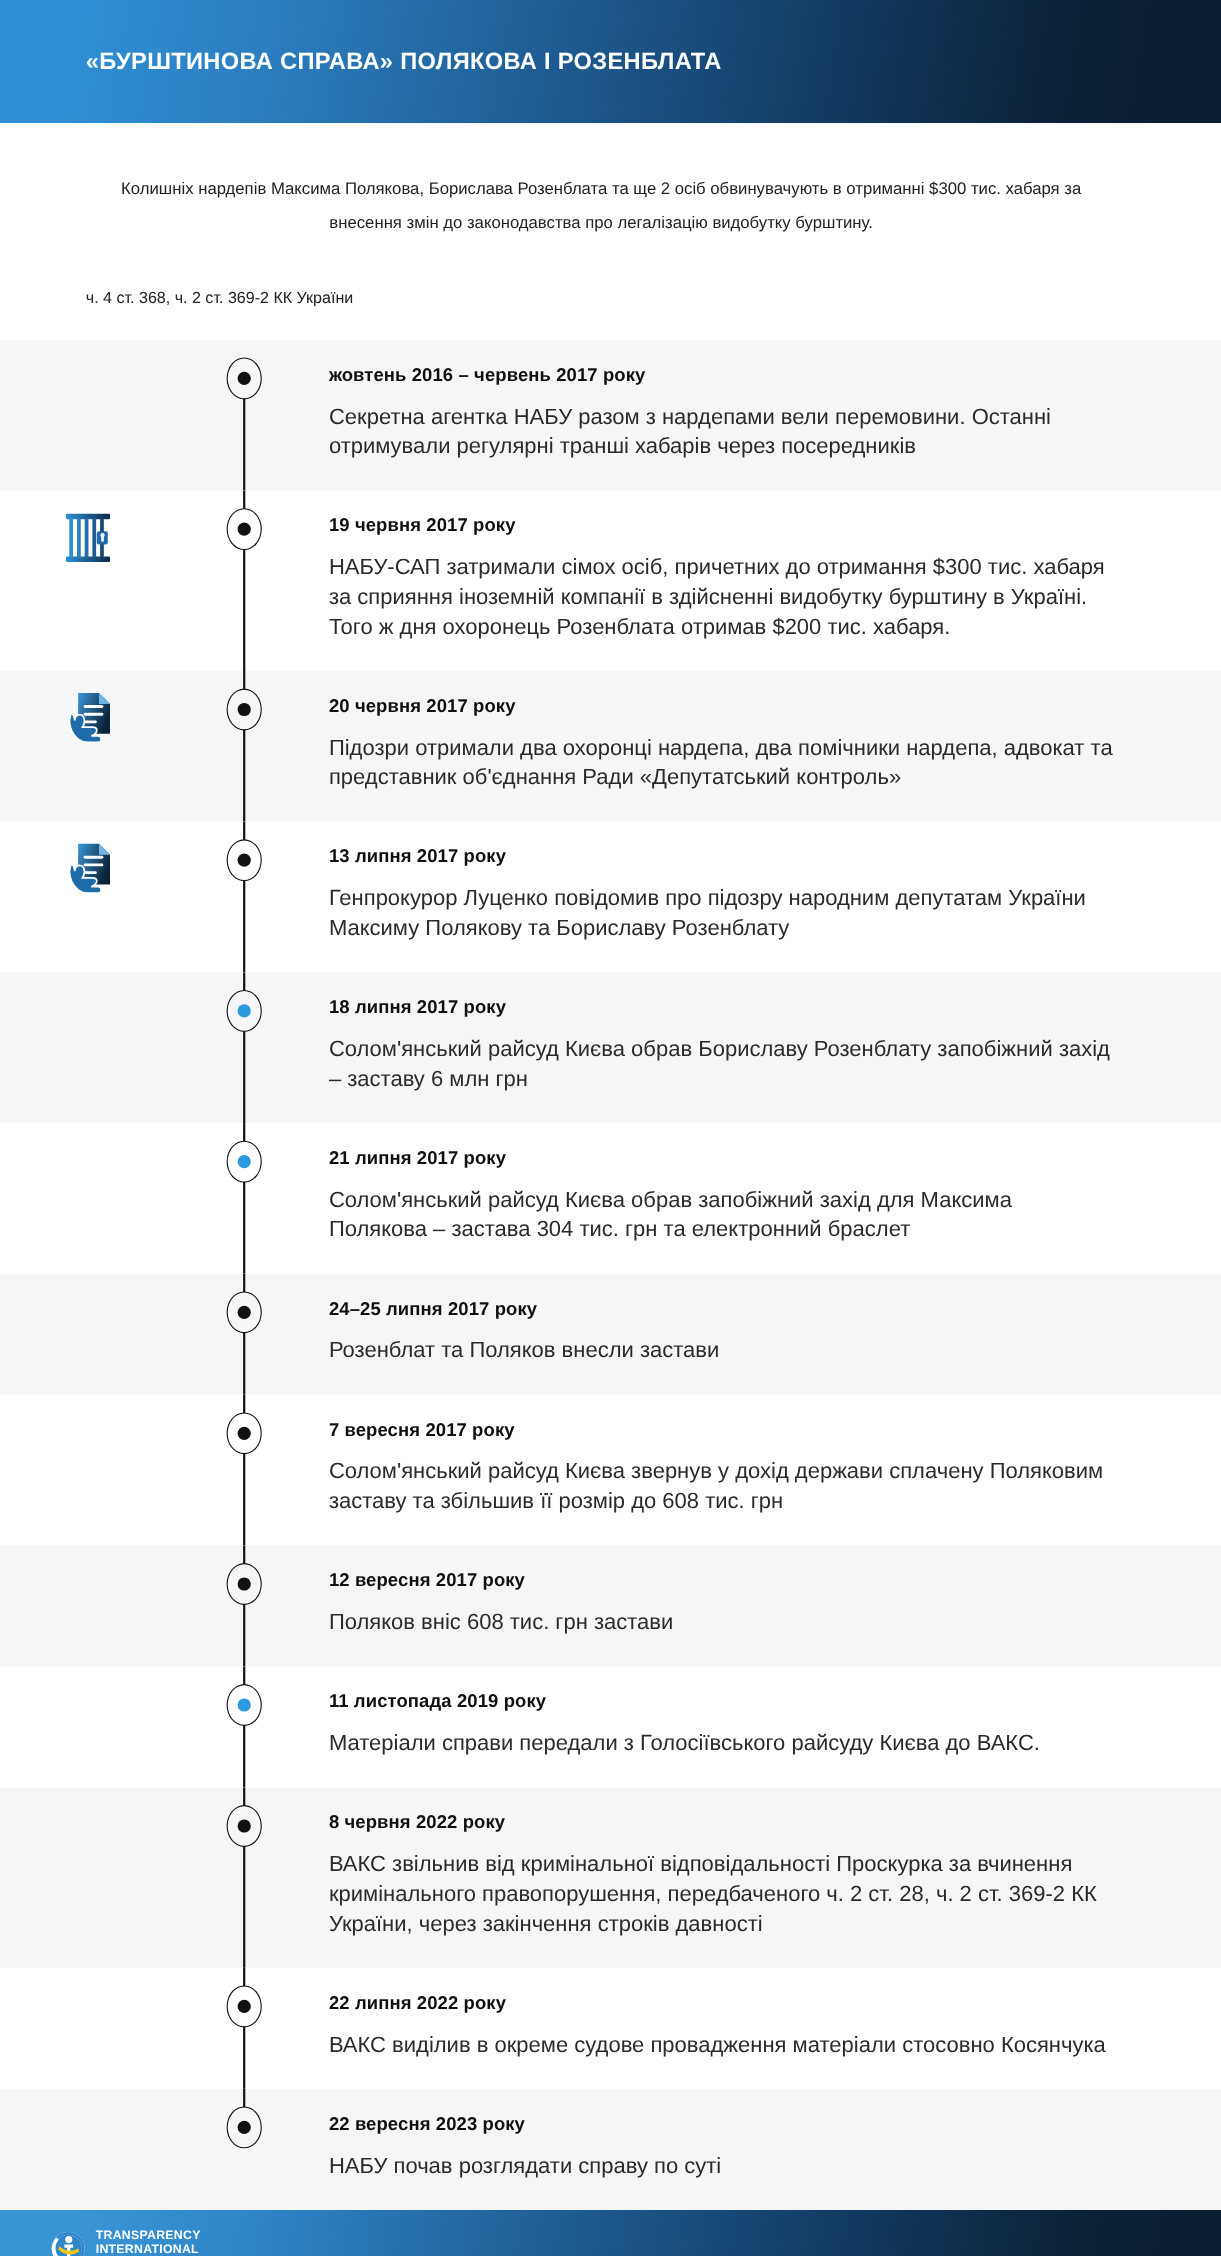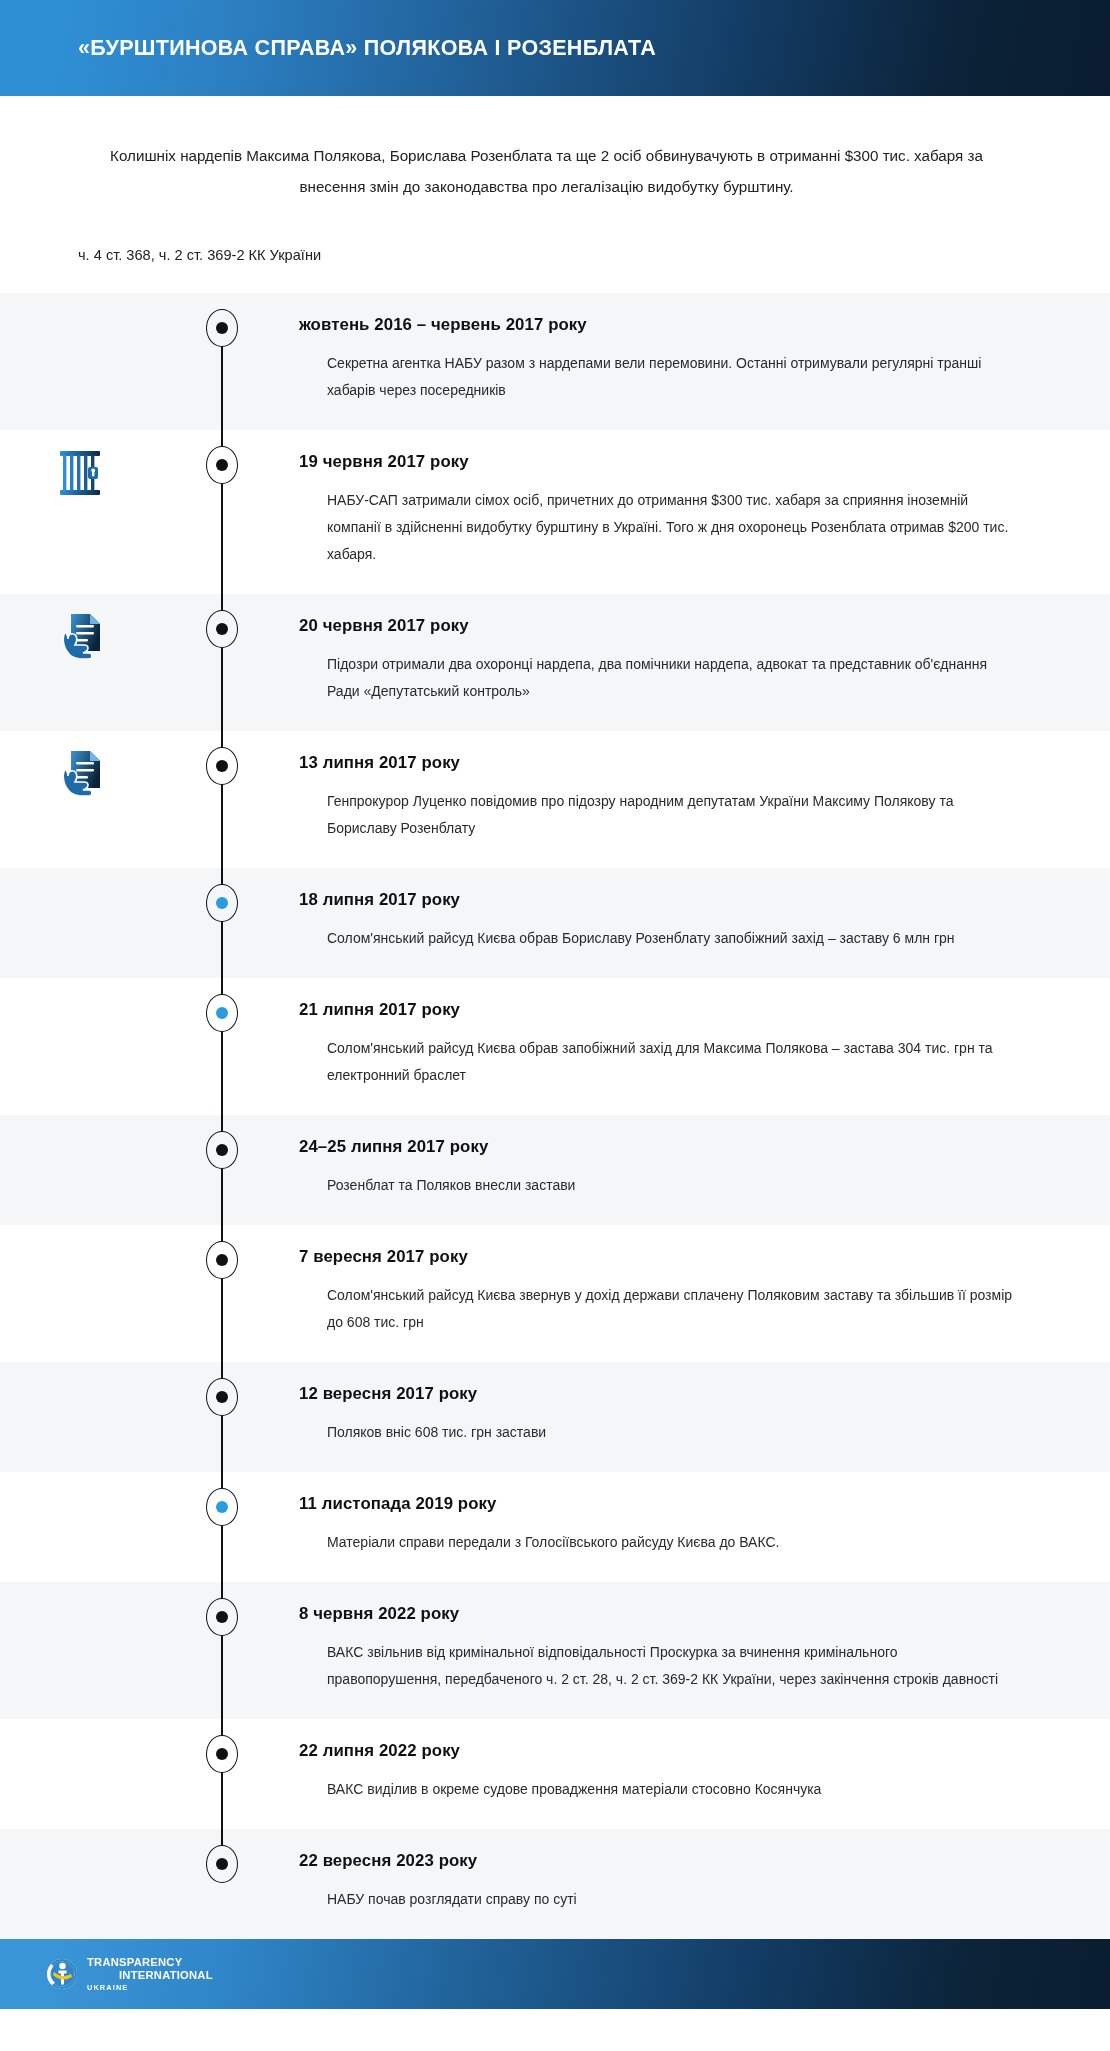--- a/index.html
+++ b/index.html
@@ -13,21 +13,21 @@
   }
 
   .page {
     width: 1110px;
     position: relative;
     overflow: hidden;
   }
 
   
   .header {
-    height: 96px;
+    height: 112px;
     background: linear-gradient(100deg,
                 #2f8fd4 0%,
                 #2f8fd4 6%,
                 #2b7ec0 22%,
                 #1f5c92 45%,
                 #123a61 68%,
                 #0b2238 86%,
                 #0a1d30 100%);
     display: flex;
     align-items: center;
@@ -138,25 +138,24 @@
     padding: 22px 96px 26px 0;
   }
   .tl-date {
     font-size: 16.8px;
     font-weight: bold;
     color: #101010;
     letter-spacing: 0.1px;
     margin-bottom: 15px;
   }
   .tl-desc {
-    font-size: 14px;
+    font-size: 20px;
     line-height: 27px;
     color: #2a2a2a;
     max-width: 795px;
-    margin-left: 28px;
   }
 
   
   .footer {
     height: 70px;
     background: linear-gradient(100deg,
                 #3a95d6 0%,
                 #3a95d6 5%,
                 #2f86c9 20%,
                 #1f5f95 44%,
@@ -169,21 +168,21 @@
   }
   .logo { display: flex; align-items: center; gap: 9px; }
   .logo-mark { width: 32px; height: 32px; flex: 0 0 32px; }
   .logo-text { display: flex; flex-direction: column; line-height: 1; }
   .logo-l1, .logo-l2 {
     color: #ffffff;
     font-size: 11.2px;
     font-weight: bold;
     letter-spacing: 0.25px;
   }
-  .logo-l2 { margin-top: 1.5px; margin-left: 32px; }
+  .logo-l2 { margin-top: 1.5px; }
   .logo-l3 {
     color: #ffffff;
     font-size: 7.4px;
     font-weight: bold;
     letter-spacing: 1.1px;
     margin-top: 2.5px;
   }
 </style>
 </head>
 <body>

